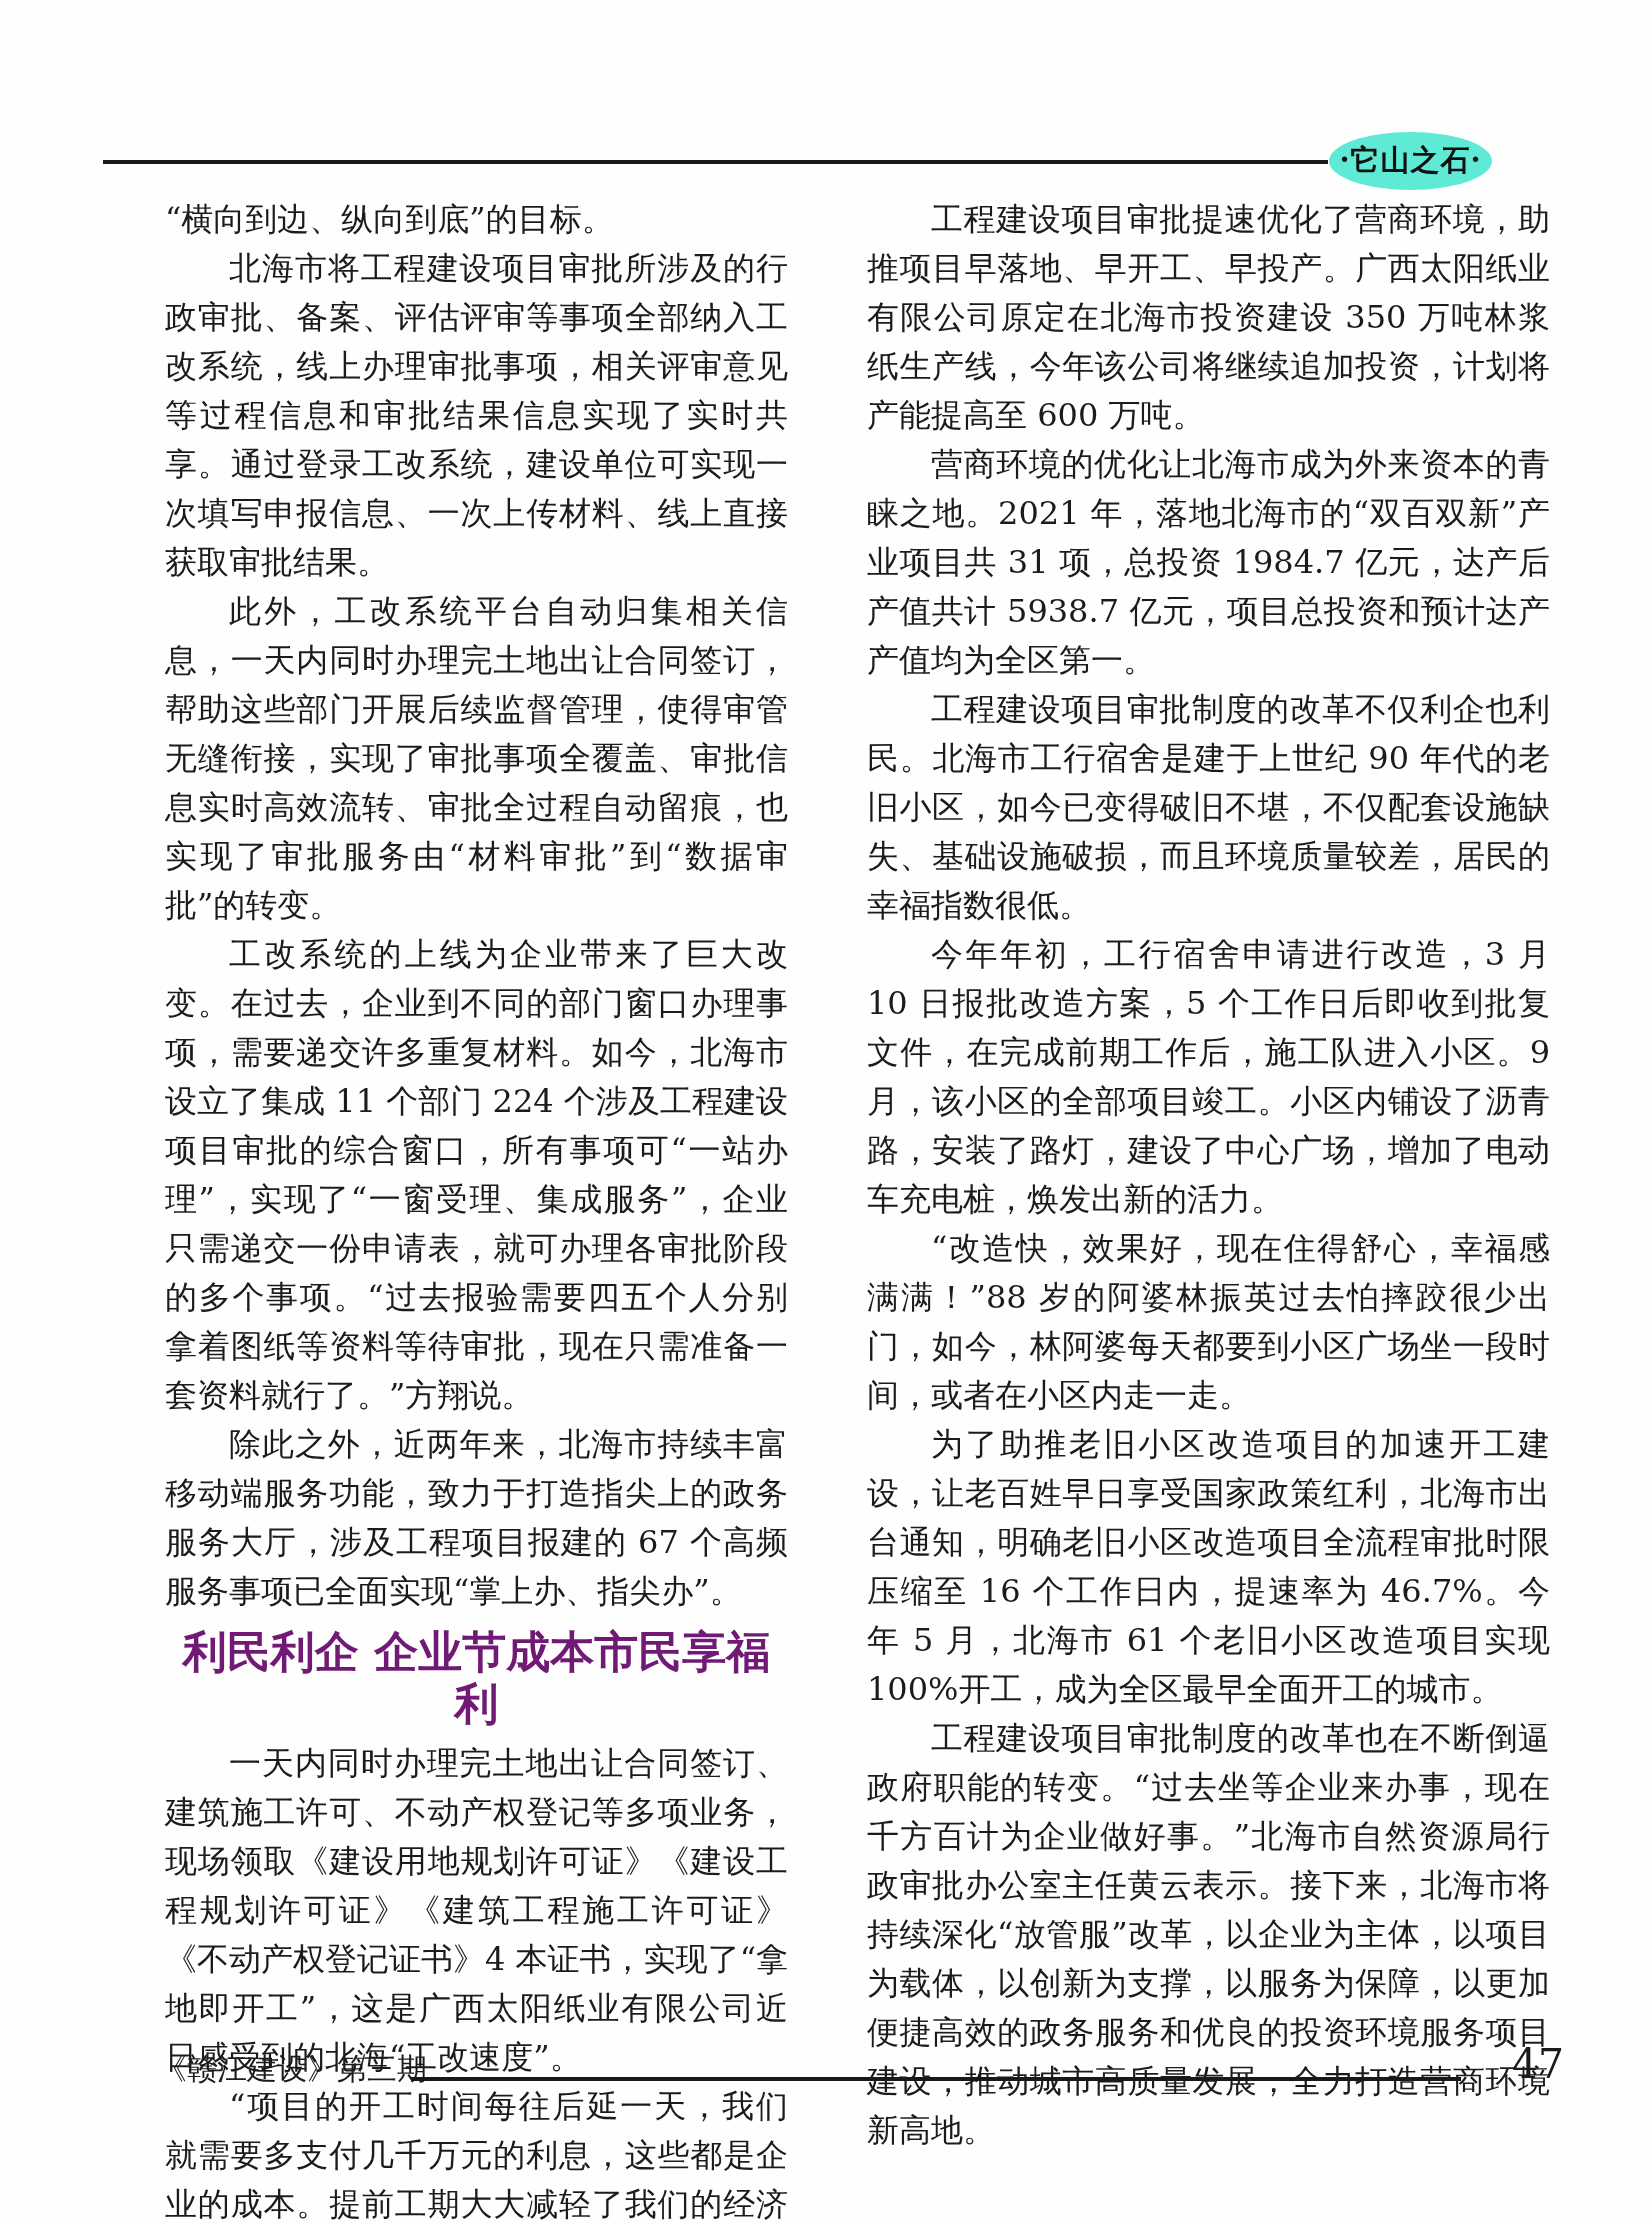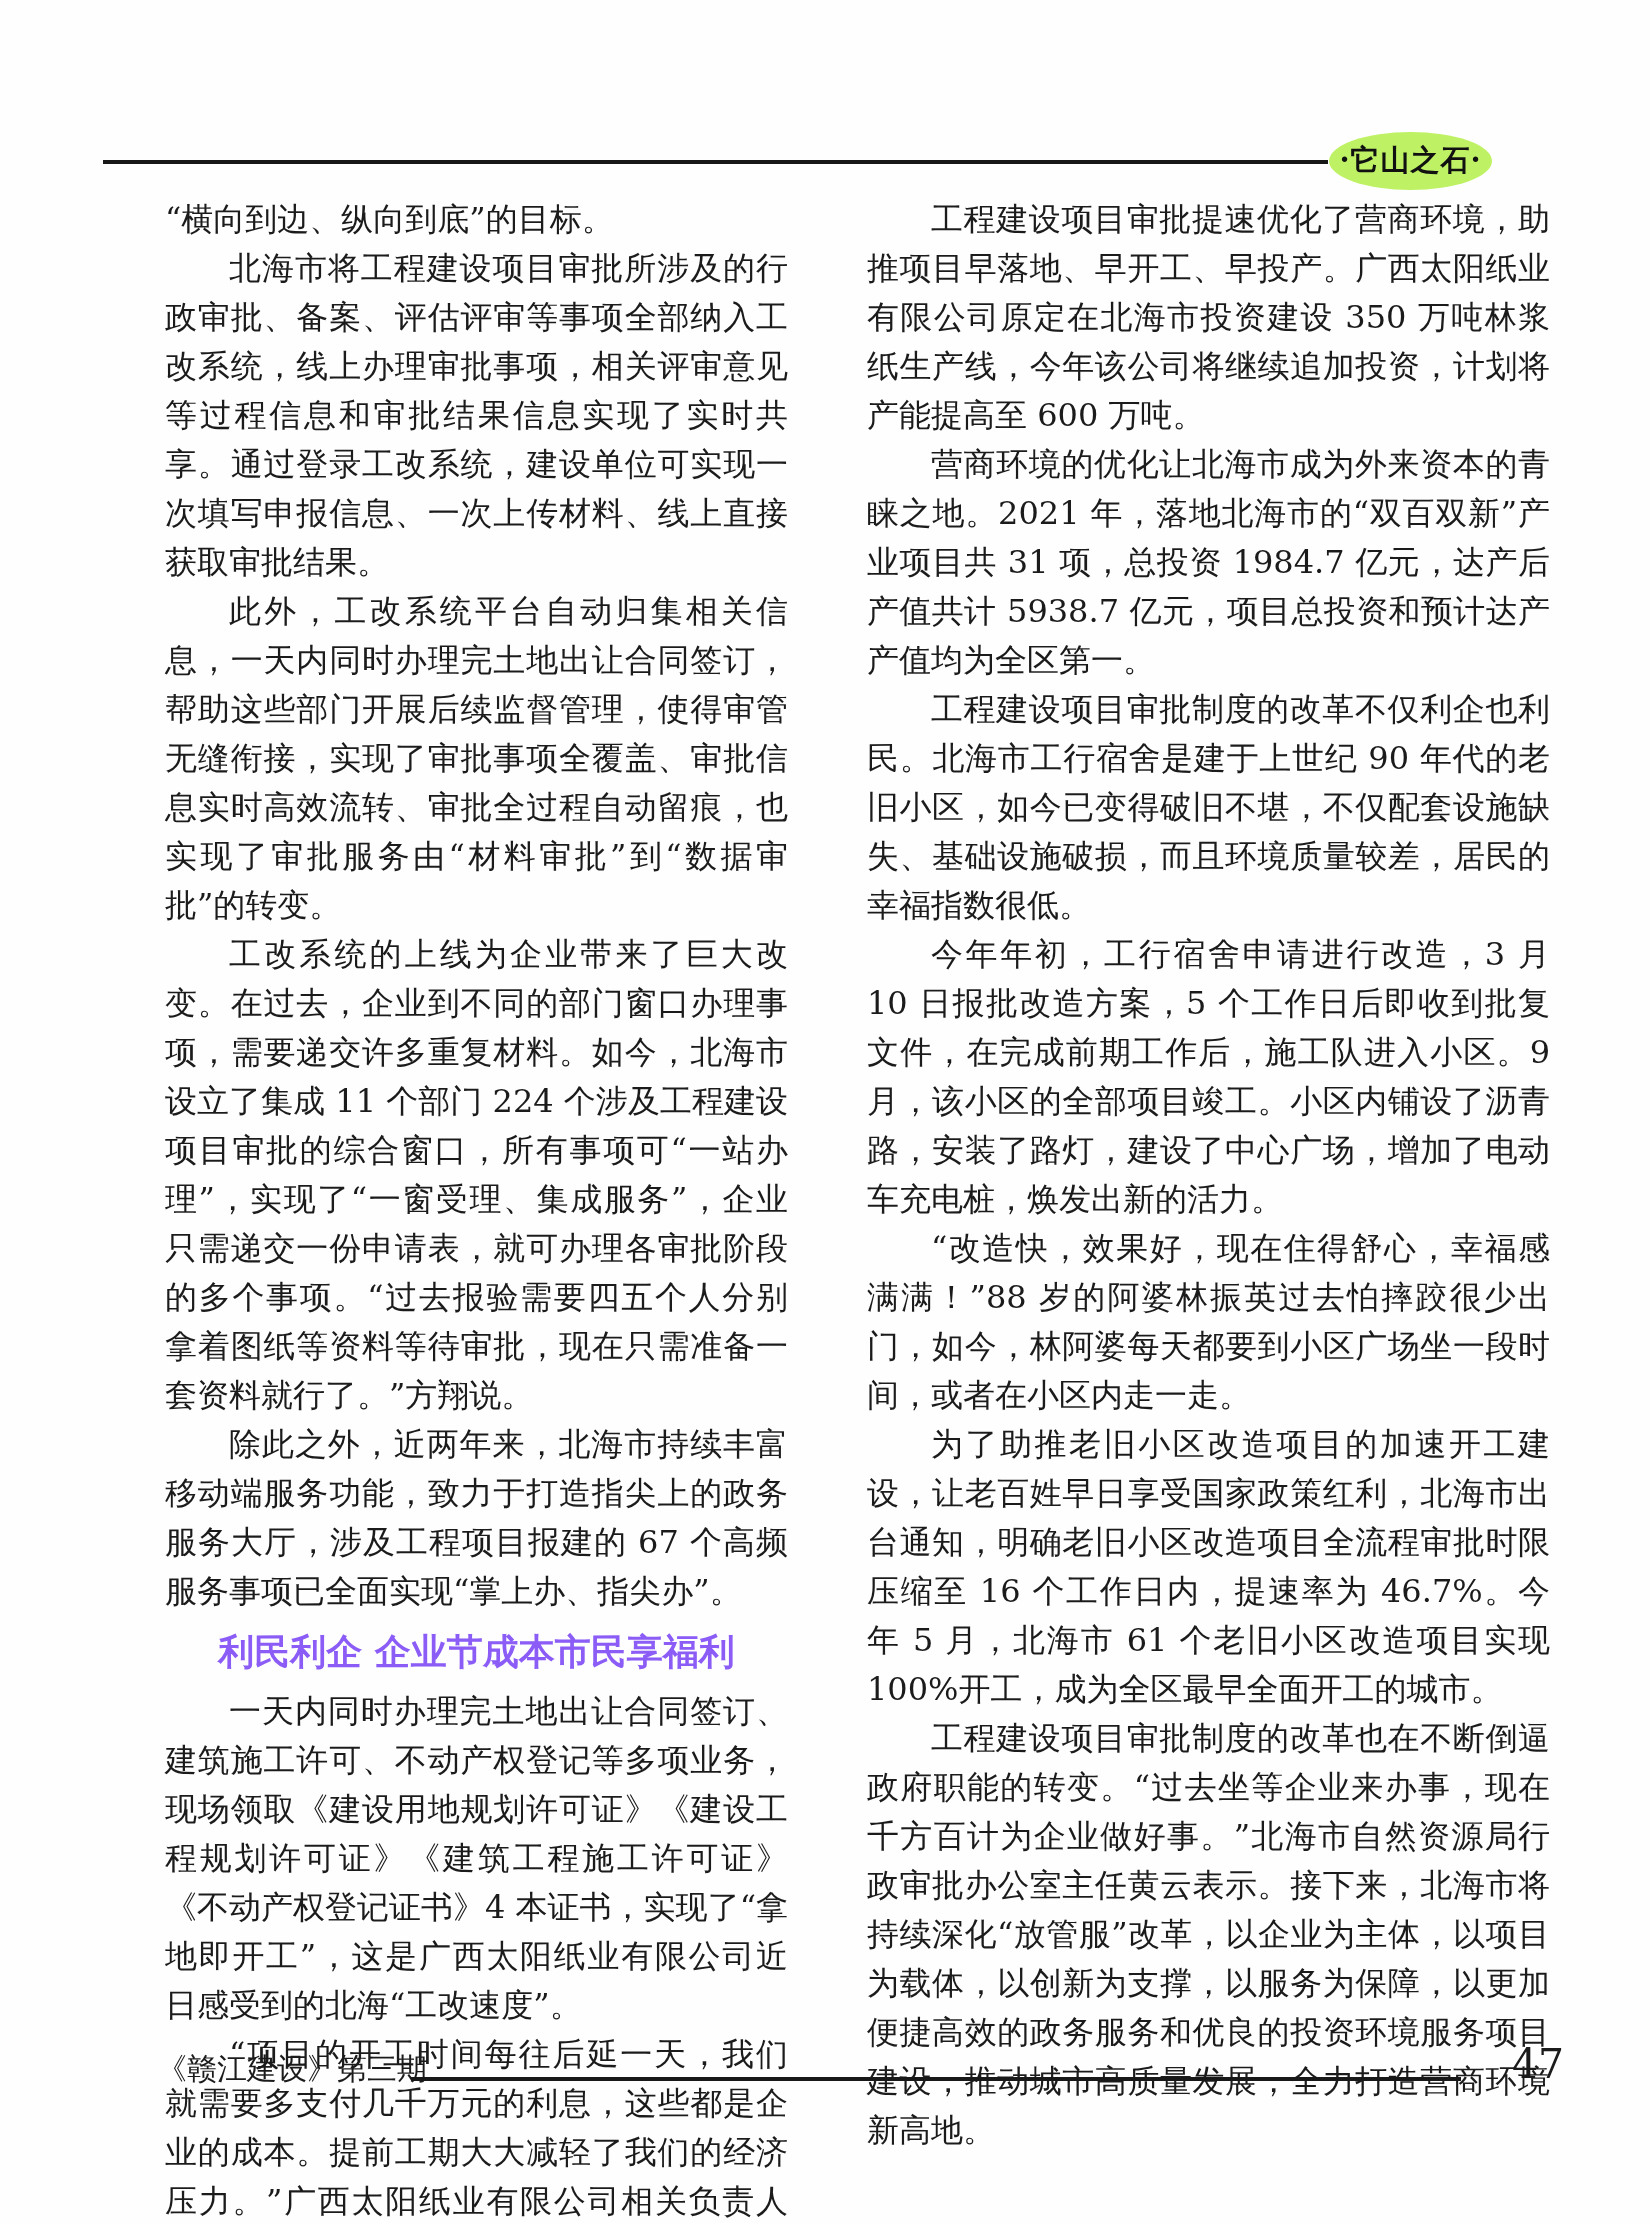--- a/index.html
+++ b/index.html
@@ -25,21 +25,21 @@
     width: 1225px;
     height: 3.9px;
     background: #181818;
   }
   .header-badge {
     position: absolute;
     left: 1329px;
     top: 132px;
     width: 163px;
     height: 58px;
-    background: #bef264;
+    background: #5eead4;
     border-radius: 50%;
     display: flex;
     align-items: center;
     justify-content: center;
   }
   .header-badge span {
     font-size: 29px;
     font-weight: bold;
     color: #111;
     letter-spacing: 1px;
@@ -58,25 +58,25 @@
   .col-right { left: 867px; width: 683px; }
   .para {
     margin: 0;
     text-indent: 2em;
   }
   .para.no-indent { text-indent: 0; }
   .section-heading {
     margin: 9.7px 0 9.7px 0;
     font-family: "DejaVu Sans", "Liberation Sans", sans-serif;
     font-weight: bold;
-    font-size: 36px;
+    font-size: 44px;
     line-height: 52px;
     text-align: center;
     text-indent: 0;
-    color: #8b5cf6;
+    color: #701a75;
   }
   
   .footer-journal {
     position: absolute;
     left: 157px;
     top: 2047px;
     font-size: 30px;
     line-height: 43px;
     white-space: nowrap;
   }

